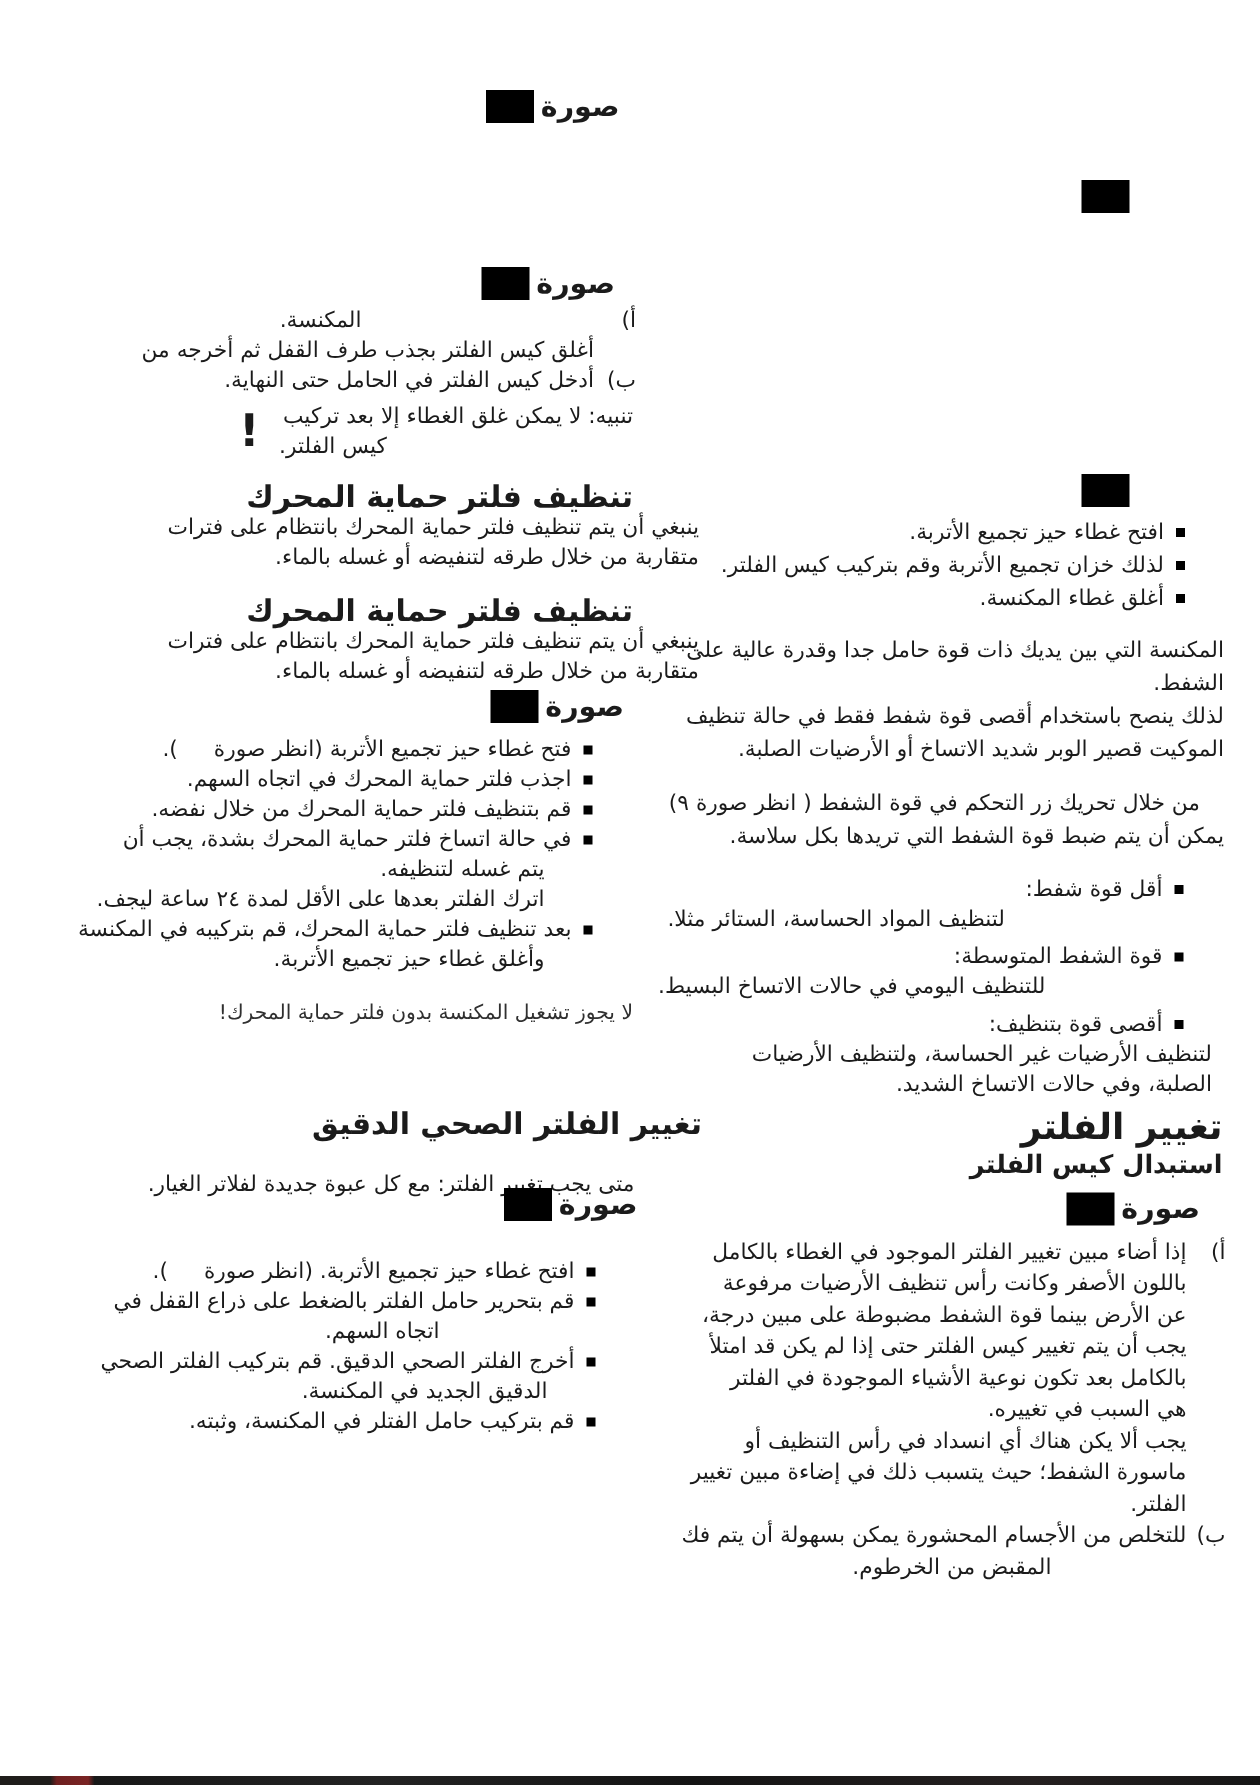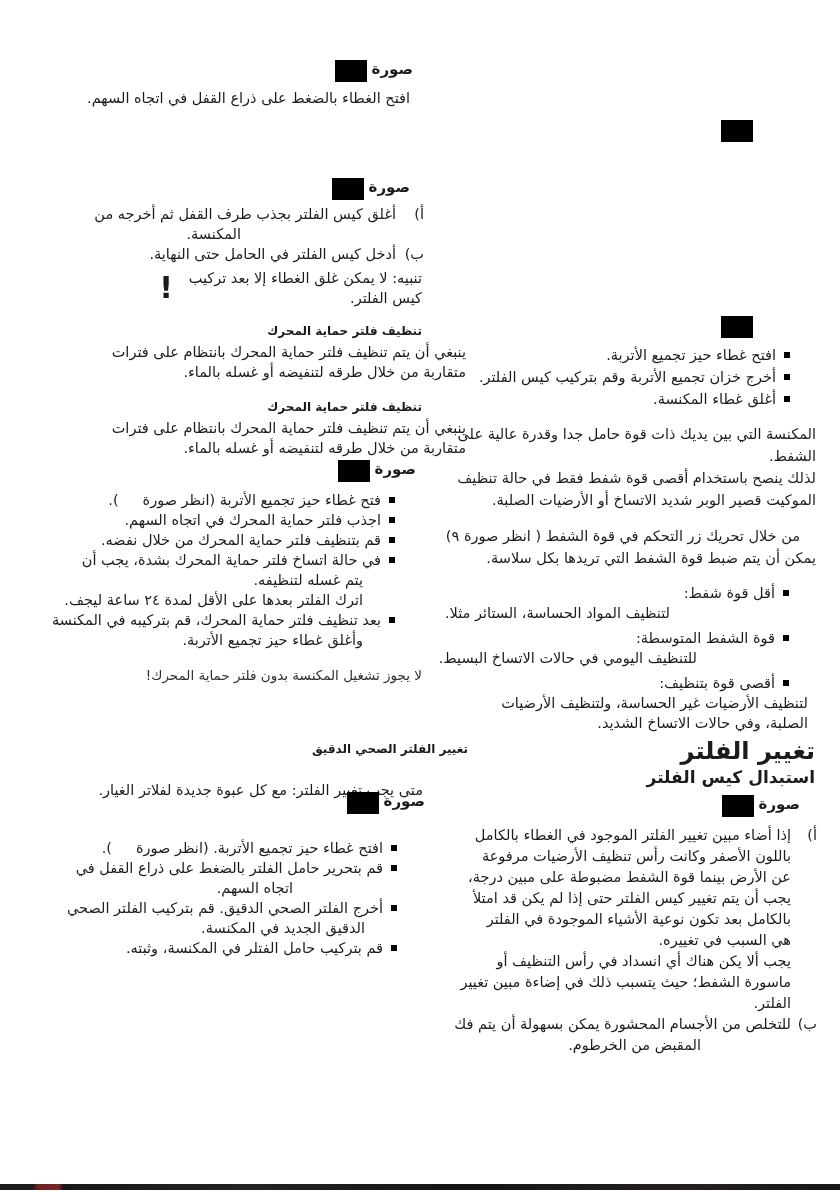--- a/index.html
+++ b/index.html
@@ -7,42 +7,42 @@
     position:relative;width:840px;height:1192px;margin:0 auto;background:#ffffff;
     font-family:"DejaVu Sans",sans-serif;color:#1b1b1b;overflow:hidden;
   }
   .col{position:absolute;top:0;bottom:0;direction:rtl;}
   #colL{left:58px;width:410px;}
   #colR{left:437px;width:380px;}
   .sec{position:absolute;left:0;right:0;}
   .line{font-size:14.5px;line-height:20px;text-align:right;white-space:nowrap;}
   .lh22{line-height:22px;}
   .lh21{line-height:21px;}
-  .h{font-weight:bold;font-size:12px;line-height:22px;text-align:right;white-space:nowrap;}
+  .h{font-weight:bold;font-size:20px;line-height:22px;text-align:right;white-space:nowrap;}
   .bigtitle{font-weight:bold;font-size:24px;line-height:30px;text-align:right;white-space:nowrap;}
   .subtitle{font-weight:bold;font-size:17px;line-height:22px;text-align:right;white-space:nowrap;}
-  .figrow{display:flex;align-items:flex-start;gap:5px;font-weight:bold;font-size:15px;}
+  .figrow{display:flex;align-items:flex-start;gap:5px;font-weight:bold;font-size:19px;}
   .figbox{width:32px;height:22px;background:#000;flex:none;}
   .bi{display:flex;gap:8px;}
   .bi>div{flex:1;min-width:0;}
   .sq{width:6px;height:6px;background:#000;flex:none;margin-top:7px;}
   .ai{display:flex;gap:6px;}
   .am{flex:none;width:22px;font-size:14.5px;line-height:20px;text-align:right;}
   .ai>div{flex:1;min-width:0;}
   .pr18{padding-right:18px;}
   .pr80{padding-right:90px;}
   .pr155{padding-right:155px;}
   .pr147{padding-right:147px;}
   .pr120{padding-right:120px;}
   .pr9{padding-right:9px;}
   .warnrow{display:flex;direction:ltr;justify-content:flex-end;align-items:center;gap:13px;margin-top:4px;}
   .bang{font-weight:bold;font-size:30px;line-height:32px;}
   .warntxt{direction:rtl;width:236px;}
   .wl1{}
-  .wl2{text-align:right;}
+  .wl2{text-align:left;}
   .note{font-size:13.5px;line-height:18px;text-align:right;white-space:nowrap;color:#303030;}
   .gapspan{display:inline-block;width:24px;}
   .fi{margin-bottom:5px;}
   .firow{display:flex;gap:8px;margin-right:28px;}
   .bar{
     position:absolute;left:0;top:1184px;width:840px;height:6px;
     background:linear-gradient(90deg,#1f1d1b 0%,#1f1d1b 4%,#6e2020 4.5%,#7a2424 7%,#181818 7.5%,#232323 30%,#141414 55%,#252020 82%,#161616 100%);
   }
 </style>
 </head>
@@ -50,34 +50,33 @@
 
 <div class="page">
 
   <div class="col" id="colL">
 
     <div class="sec" style="top:60px">
       <div class="figrow" style="margin-right:55px">
         <span>صورة</span>
         <span class="figbox"></span>
       </div>
-      <div class="line" style="margin-right:58px;margin-top:6px">افتح الغطاء بالضغط على ذراع القفل في اتجاه السهم.</div>
     </div>
 
     <div class="sec" style="top:178px">
       <div class="figrow" style="margin-right:58px">
         <span>صورة</span>
         <span class="figbox"></span>
       </div>
       <div style="margin-right:44px;margin-top:4px">
         <div class="ai">
           <span class="am">أ)</span>
           <div>
+            <div class="line pr155">المكنسة.</div>
             <div class="line">أغلق كيس الفلتر بجذب طرف القفل ثم أخرجه من</div>
-            <div class="line pr155">المكنسة.</div>
           </div>
         </div>
         <div class="ai">
           <span class="am">ب)</span>
           <div>
             <div class="line">أدخل كيس الفلتر في الحامل حتى النهاية.</div>
           </div>
         </div>
         <div class="warnrow" style="margin-right:2px">
           <span class="bang">!</span>
@@ -195,21 +194,21 @@
       <div style="margin-right:27px;margin-top:6px">
         <div class="bi">
           <span class="sq" style="margin-top:8px"></span>
           <div>
               <div class="line lh22">افتح غطاء حيز تجميع الأتربة.</div>
             </div>
         </div>
         <div class="bi">
           <span class="sq" style="margin-top:8px"></span>
           <div>
-              <div class="line lh22">أخرج خزان تجميع الأتربة وقم بتركيب كيس الفلتر.</div>
+              <div class="line lh22">لذلك خزان تجميع الأتربة وقم بتركيب كيس الفلتر.</div>
             </div>
         </div>
         <div class="bi">
           <span class="sq" style="margin-top:8px"></span>
           <div>
               <div class="line lh22">أغلق غطاء المكنسة.</div>
             </div>
         </div>
       </div>
     </div>

